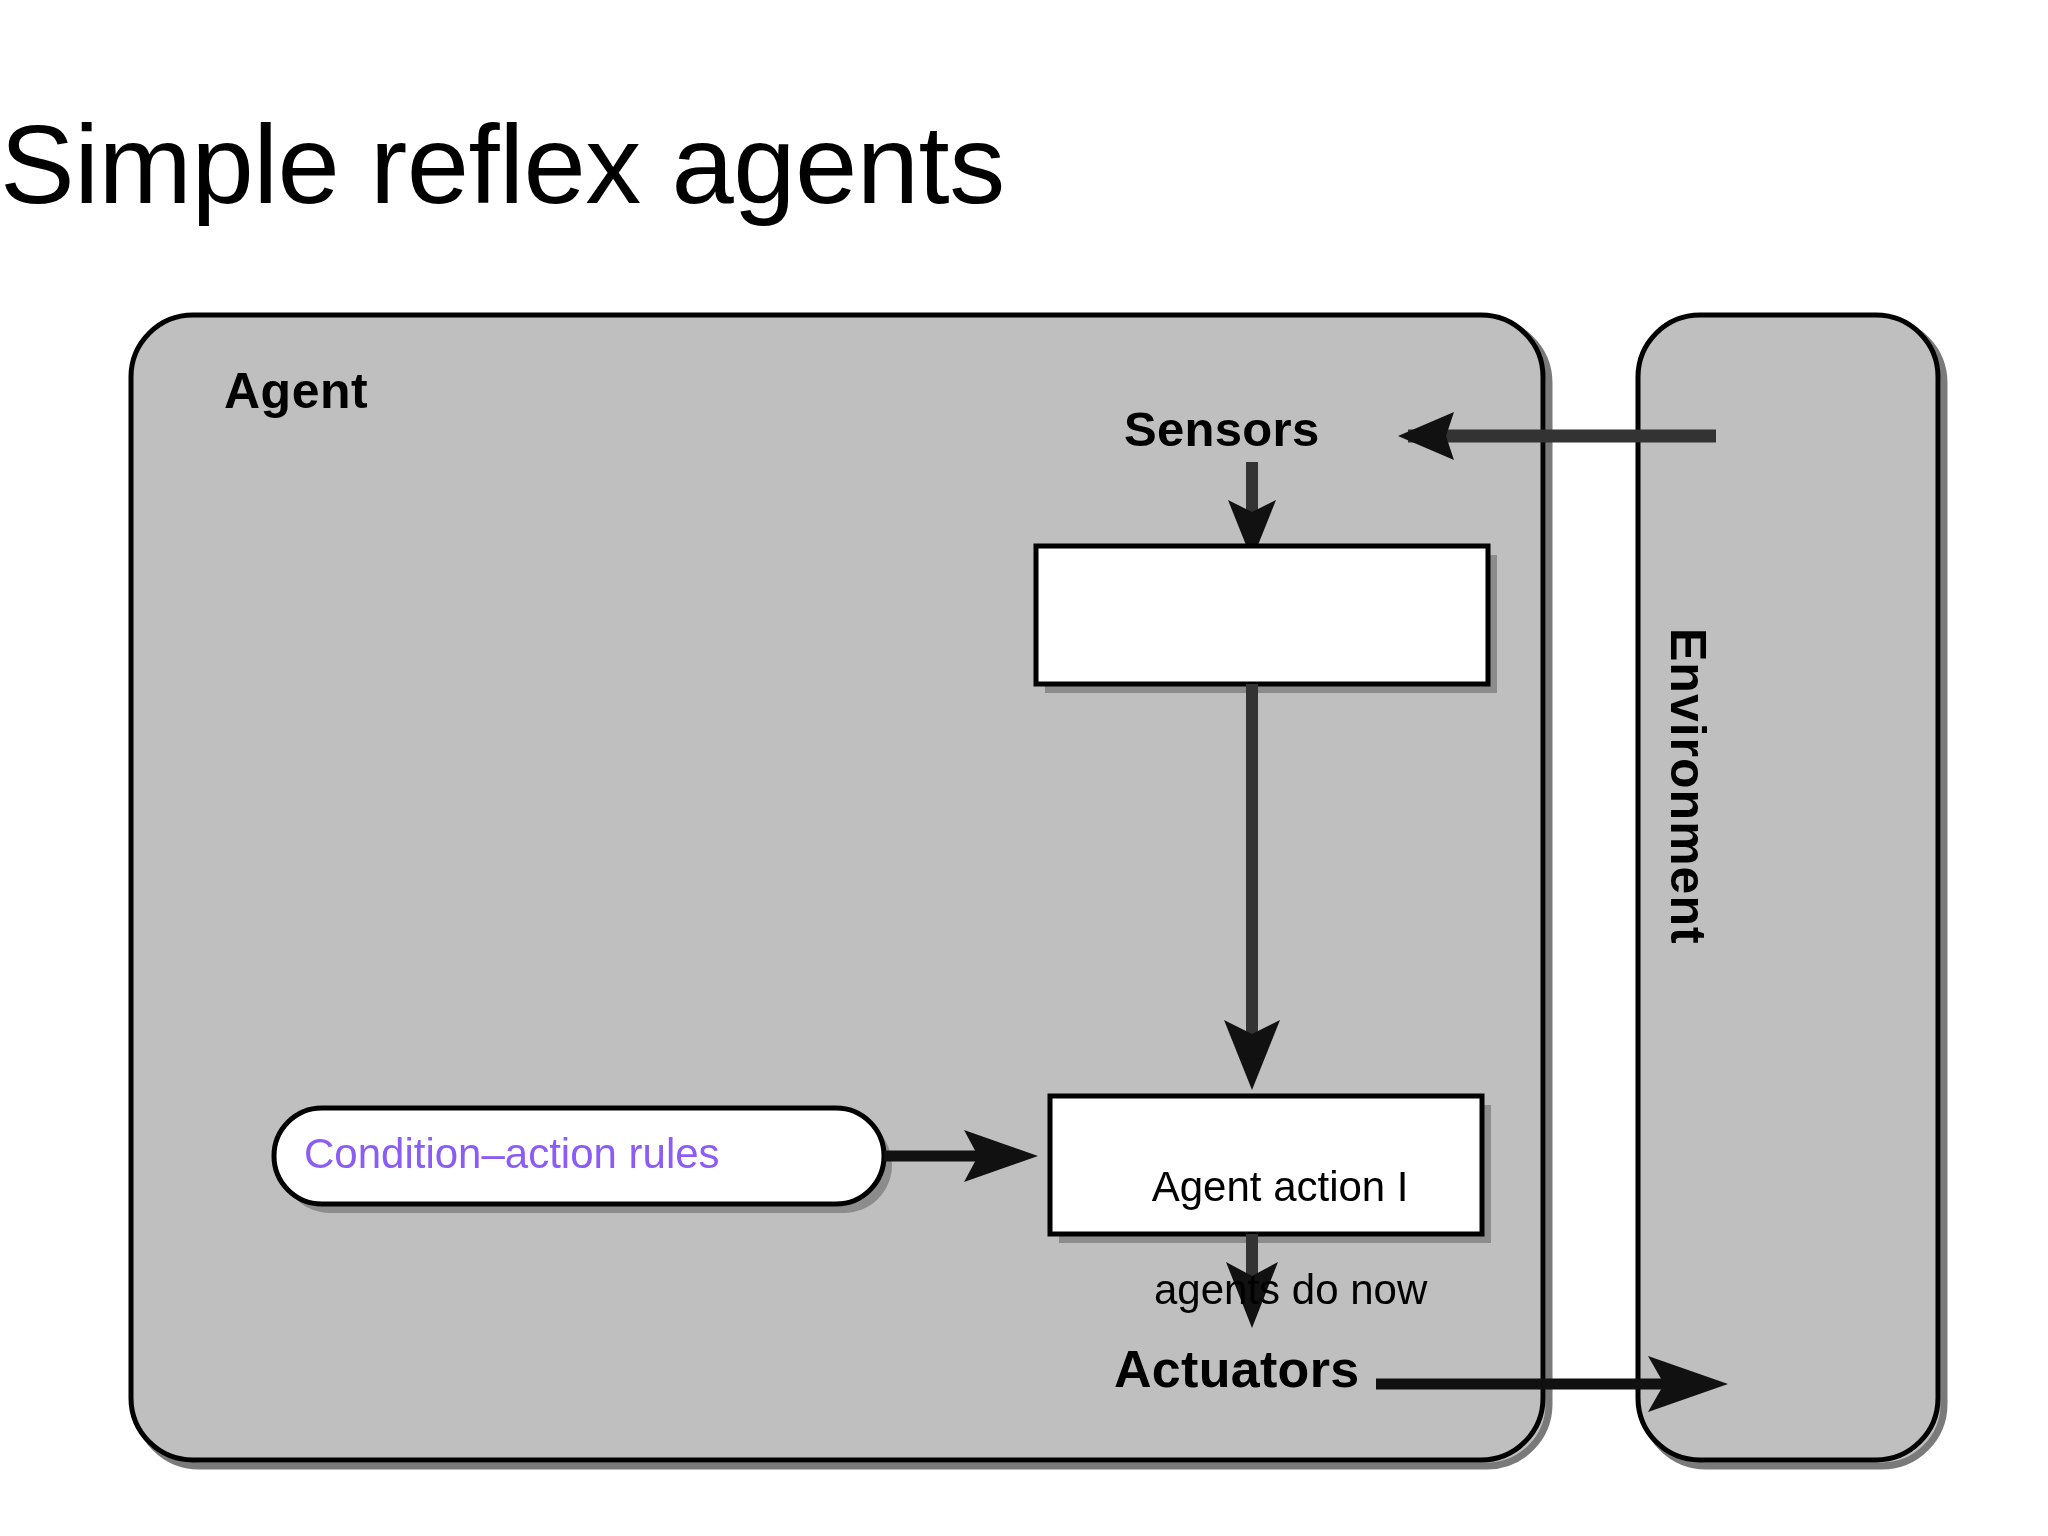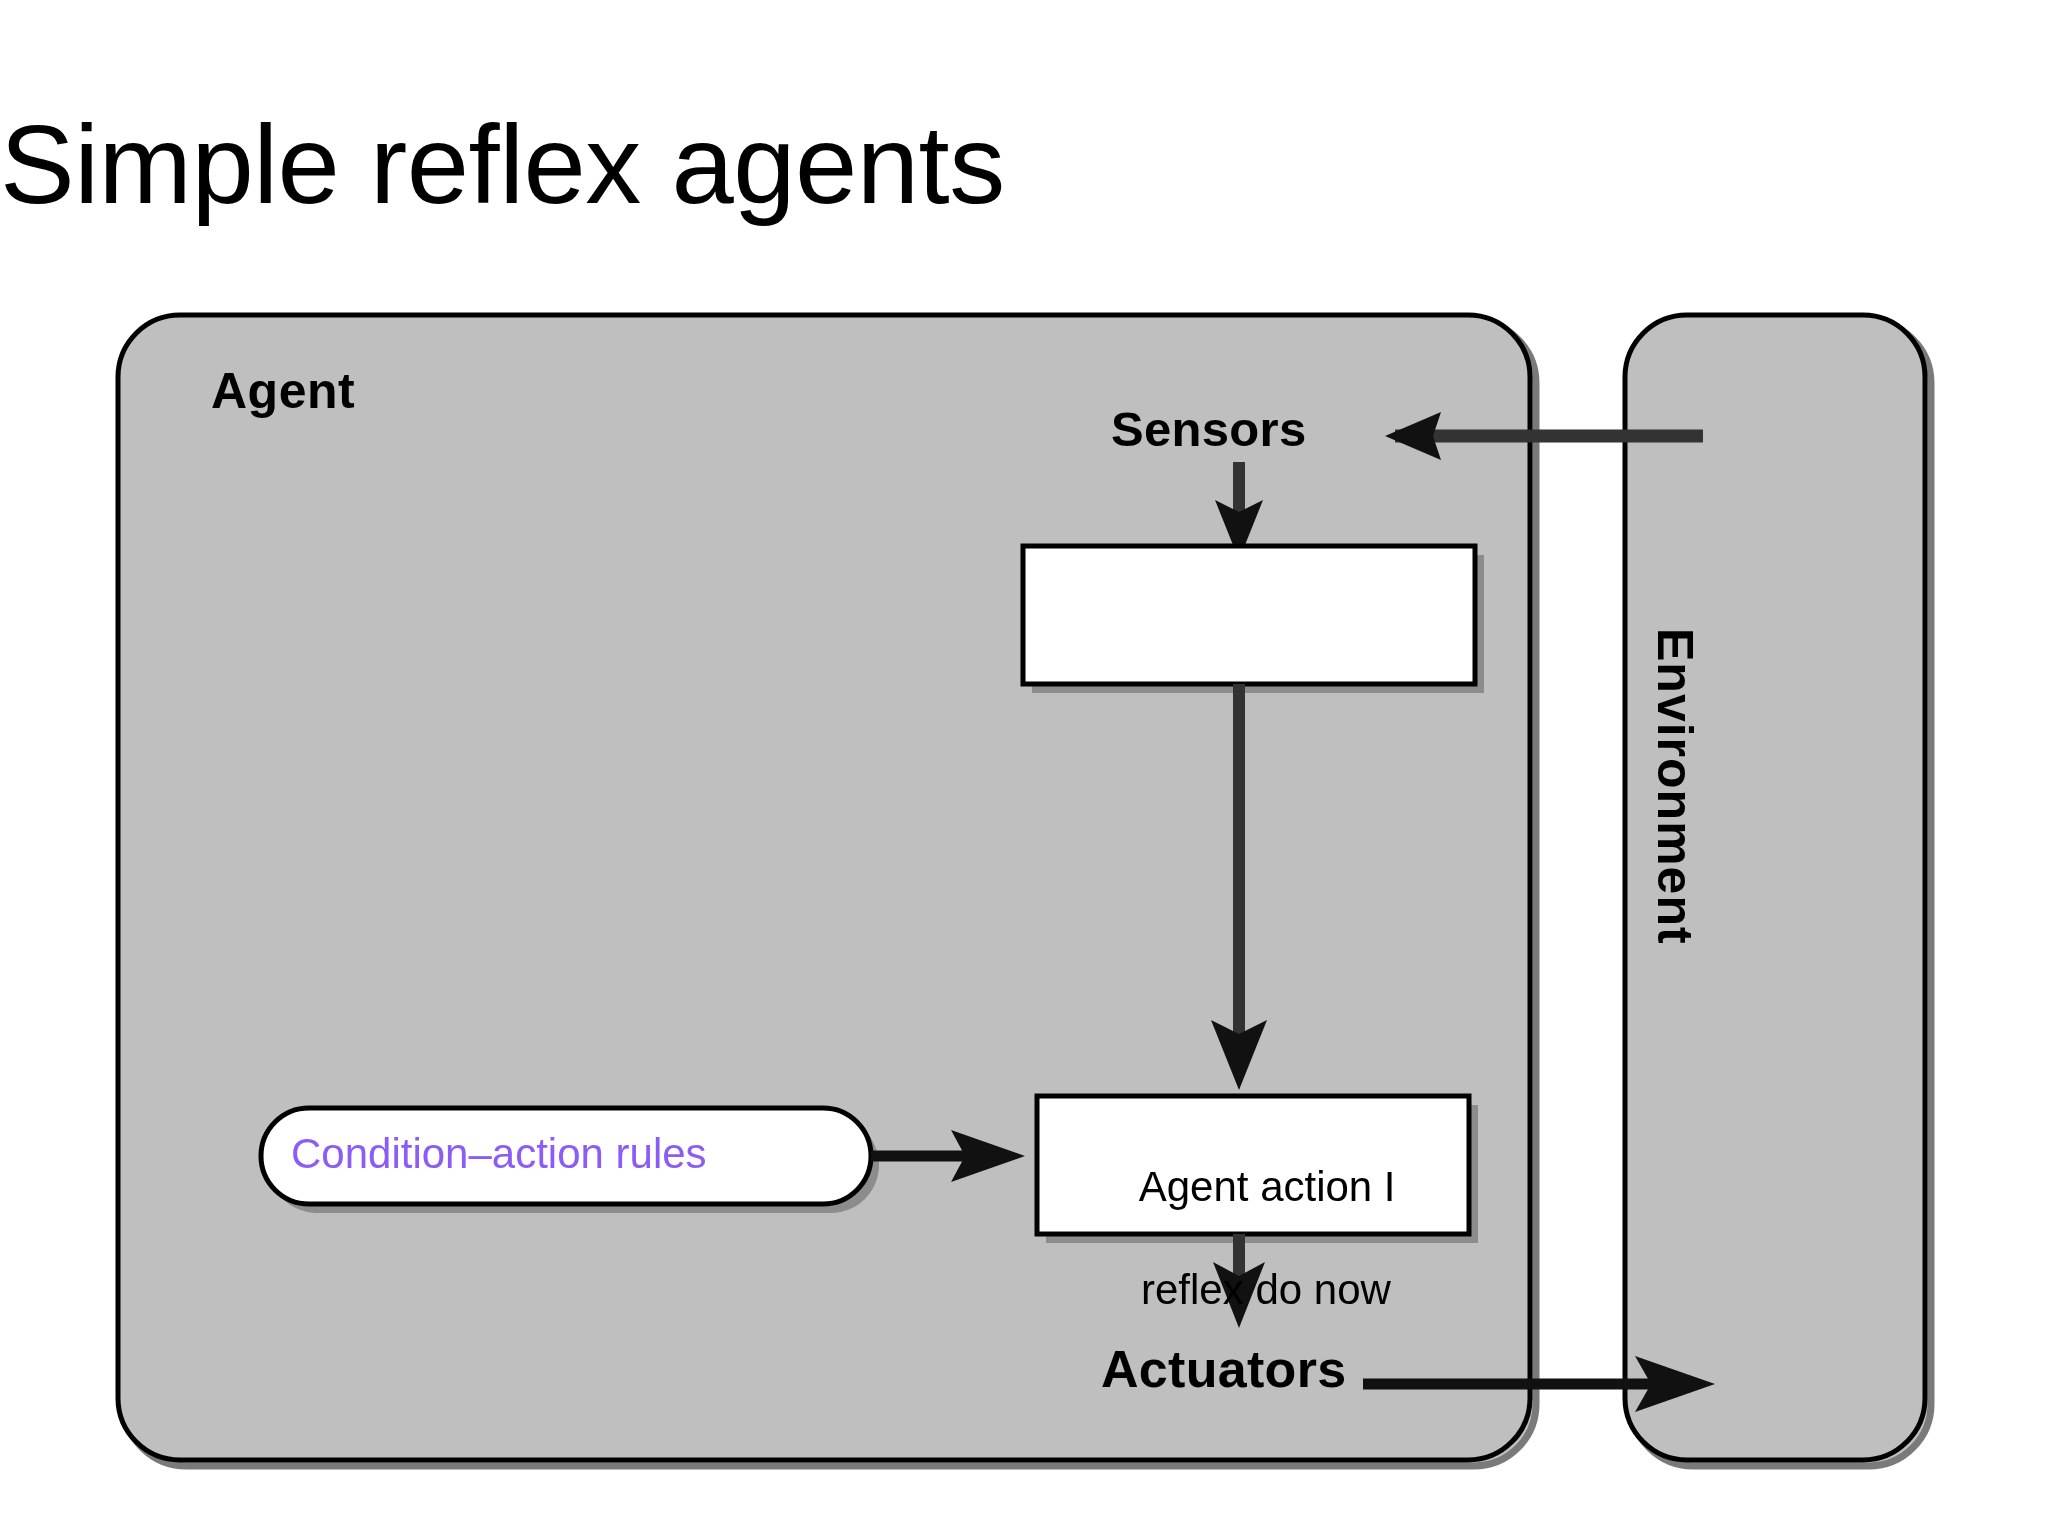--- a/index.html
+++ b/index.html
@@ -35,21 +35,21 @@
     font-weight: 400;
     line-height: 1.05;
     color: #000000;
     letter-spacing: -0.5px;
     white-space: nowrap;
   }
 
   
   #diagram {
     position: absolute;
-    left: 3px;
+    left: 16px;
     top: 0;
     width: 1728px;
     height: 1536px;
   }
   #diagram svg {
     display: block;
   }
 
   
   .dg-text {
@@ -197,19 +197,19 @@
 
     <div class="dg-text" id="sensors-label">Sensors</div>
 
     <div class="dg-text" id="actuators-label">Actuators</div>
 
     <div class="dg-text" id="environment-label">Environment</div>
 
 
     <div class="box-text" id="action-box-text">
       <span>Agent action I</span><br>
-      <span>reflex do now</span>
+      <span>agents do now</span>
     </div>
 
     <div id="rules-oval-text">Condition–action rules</div>
 
   </div>
 </div>
 
 </body></html>

